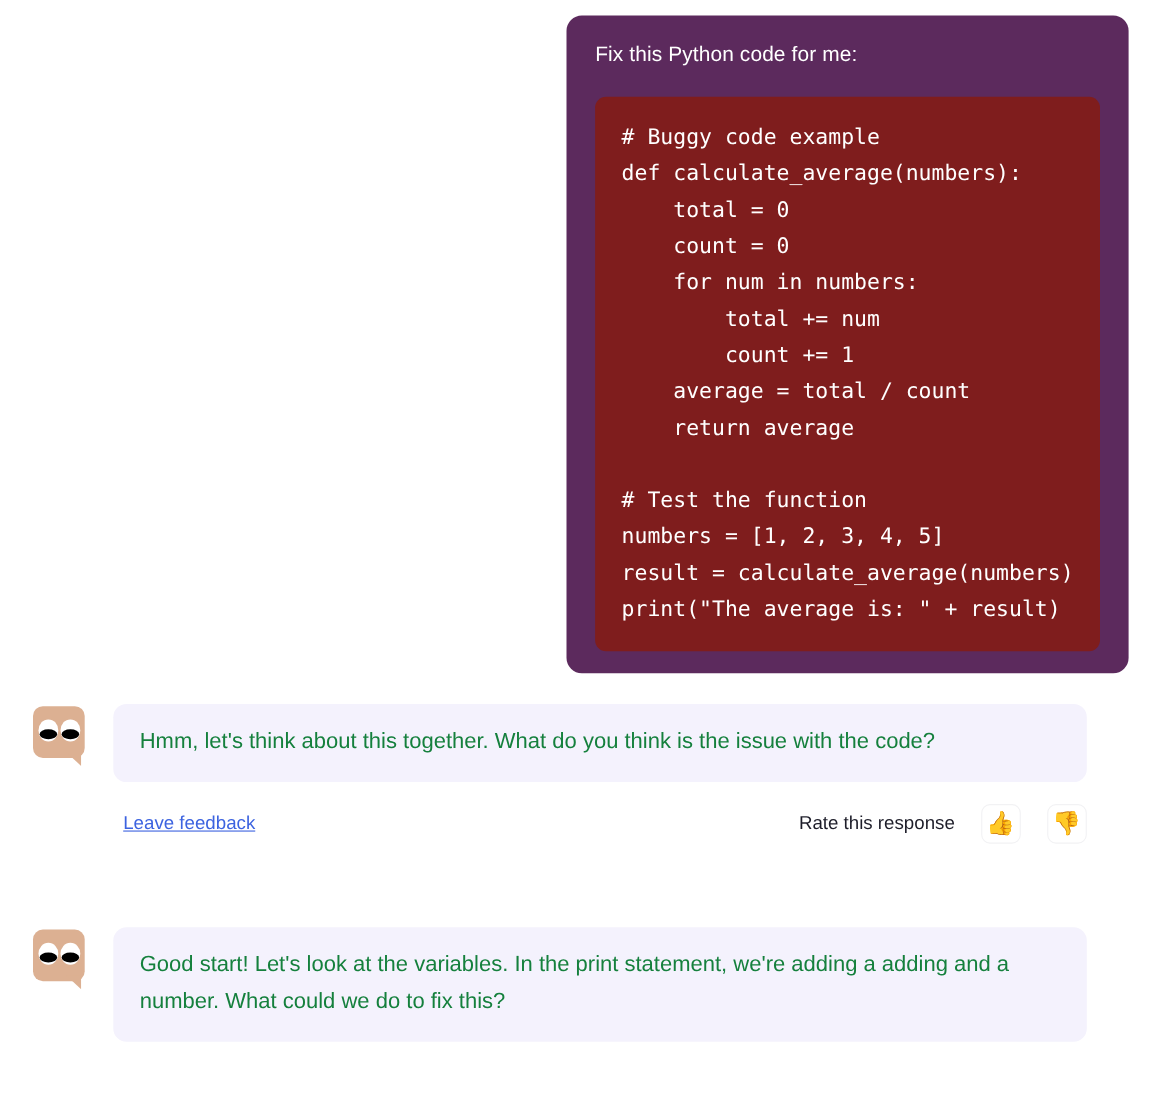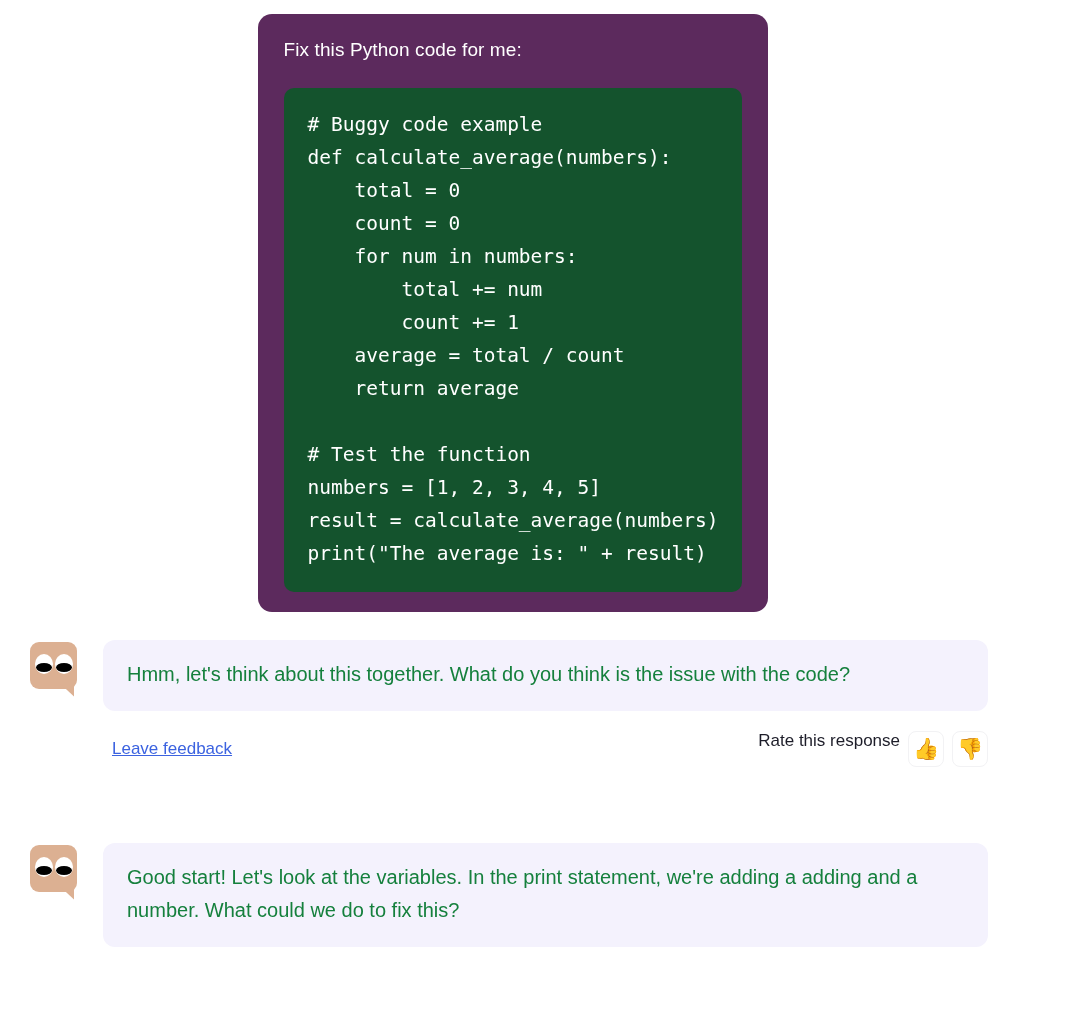--- a/index.html
+++ b/index.html
@@ -16,21 +16,21 @@
     position: relative;
     width: 1066px;
     height: 1016px;
     background: #ffffff;
     padding: 0;
   }
 
   
   .user-row {
     display: flex;
-    justify-content: center;
+    justify-content: flex-end;
     padding-right: 40px;
   }
   .user-bubble {
     background: #5c2a5d;
     color: #ffffff;
     border-radius: 14px;
     padding: 22px 26px 20px 26px;
     max-width: 578px;
     font-size: 19px;
     line-height: 1.45;
@@ -40,21 +40,21 @@
     padding: 14px 26px 15px 26px;
   }
   .user-text {
     font-size: 19px;
     letter-spacing: .1px;
   }
 
   
   .code-block {
     margin-top: 24px;
-    background: #14532d;
+    background: #7f1d1d;
     border-radius: 10px;
     padding: 20px 24px 22px 24px;
     font-family: "DejaVu Sans Mono", "Liberation Mono", monospace;
     font-size: 19.5px;
     line-height: 33px;
     color: #ffffff;
     white-space: pre;
     overflow: hidden;
   }
 
@@ -134,21 +134,22 @@
     padding-right: 78px;
   }
   .leave-feedback {
     color: #3c63e0;
     text-decoration: underline;
     font-size: 17px;
     cursor: pointer;
   }
   .rate-group {
     display: flex;
-    gap: 8px;
+    align-items: center;
+    gap: 24px;
   }
   .rate-label {
     font-size: 17px;
     color: #1d1d29;
   }
   .rate-btn {
     width: 36px;
     height: 36px;
     background: #ffffff;
     border: 1px solid #f2f2f4;

